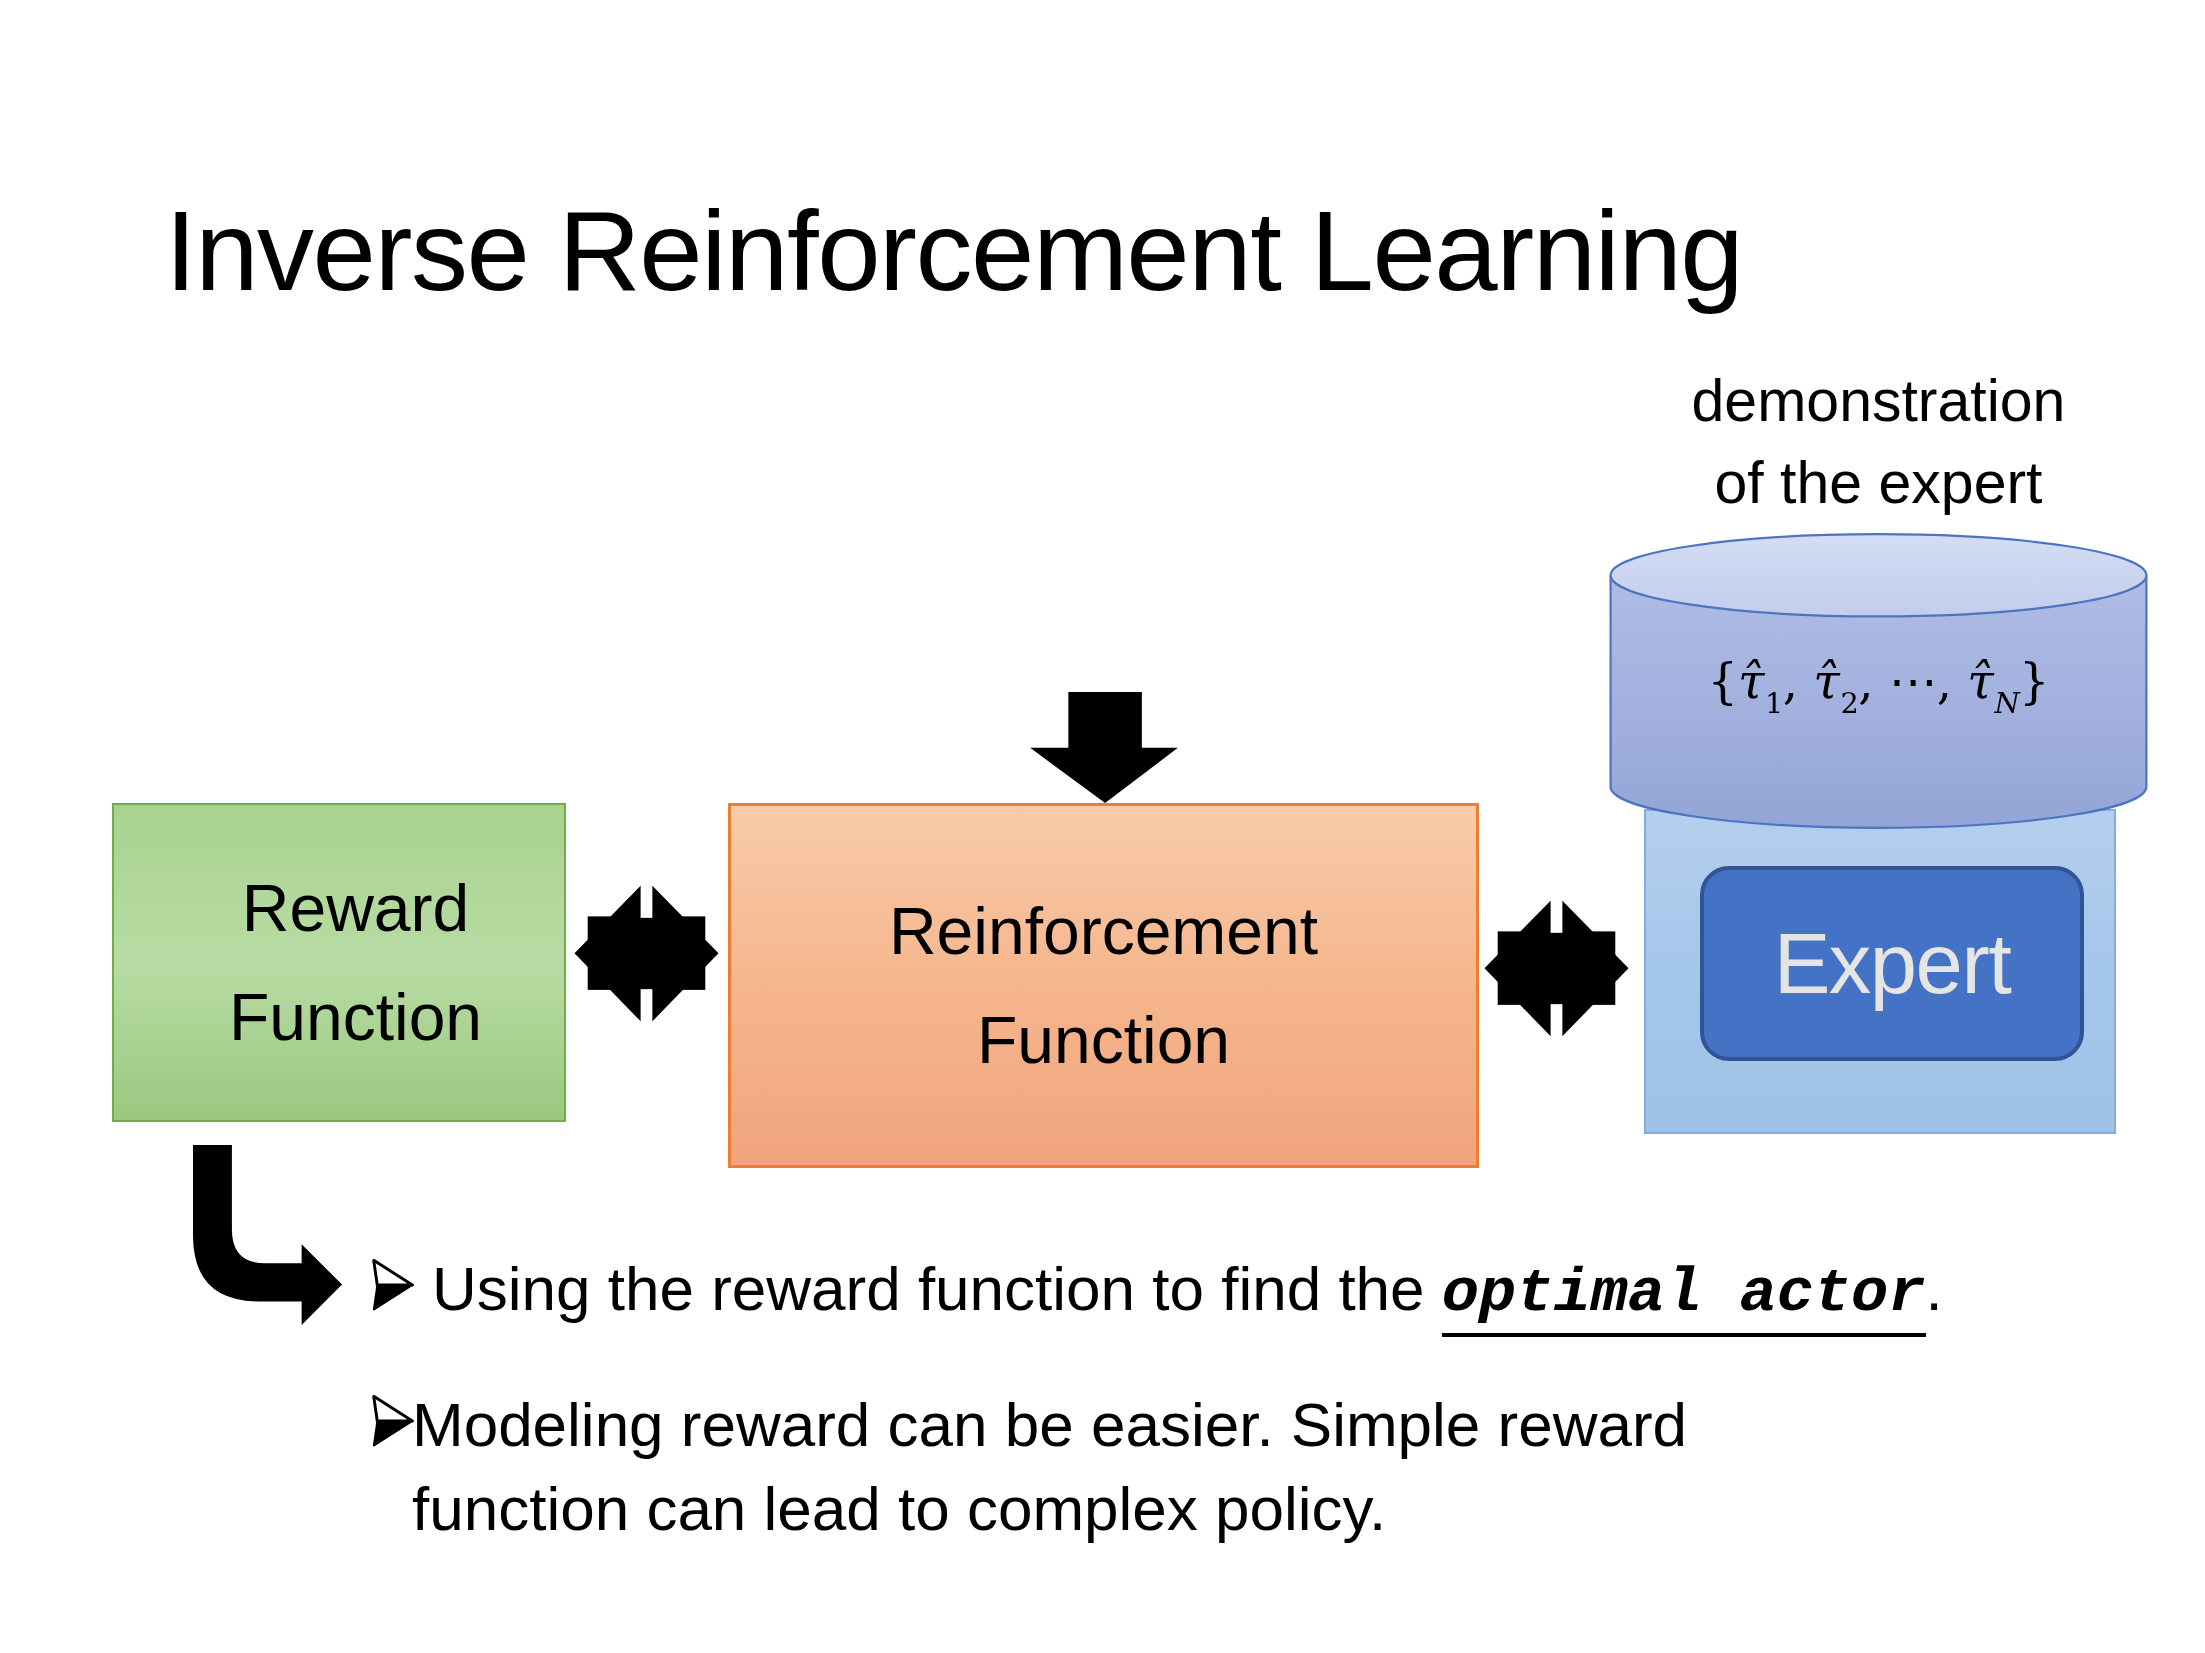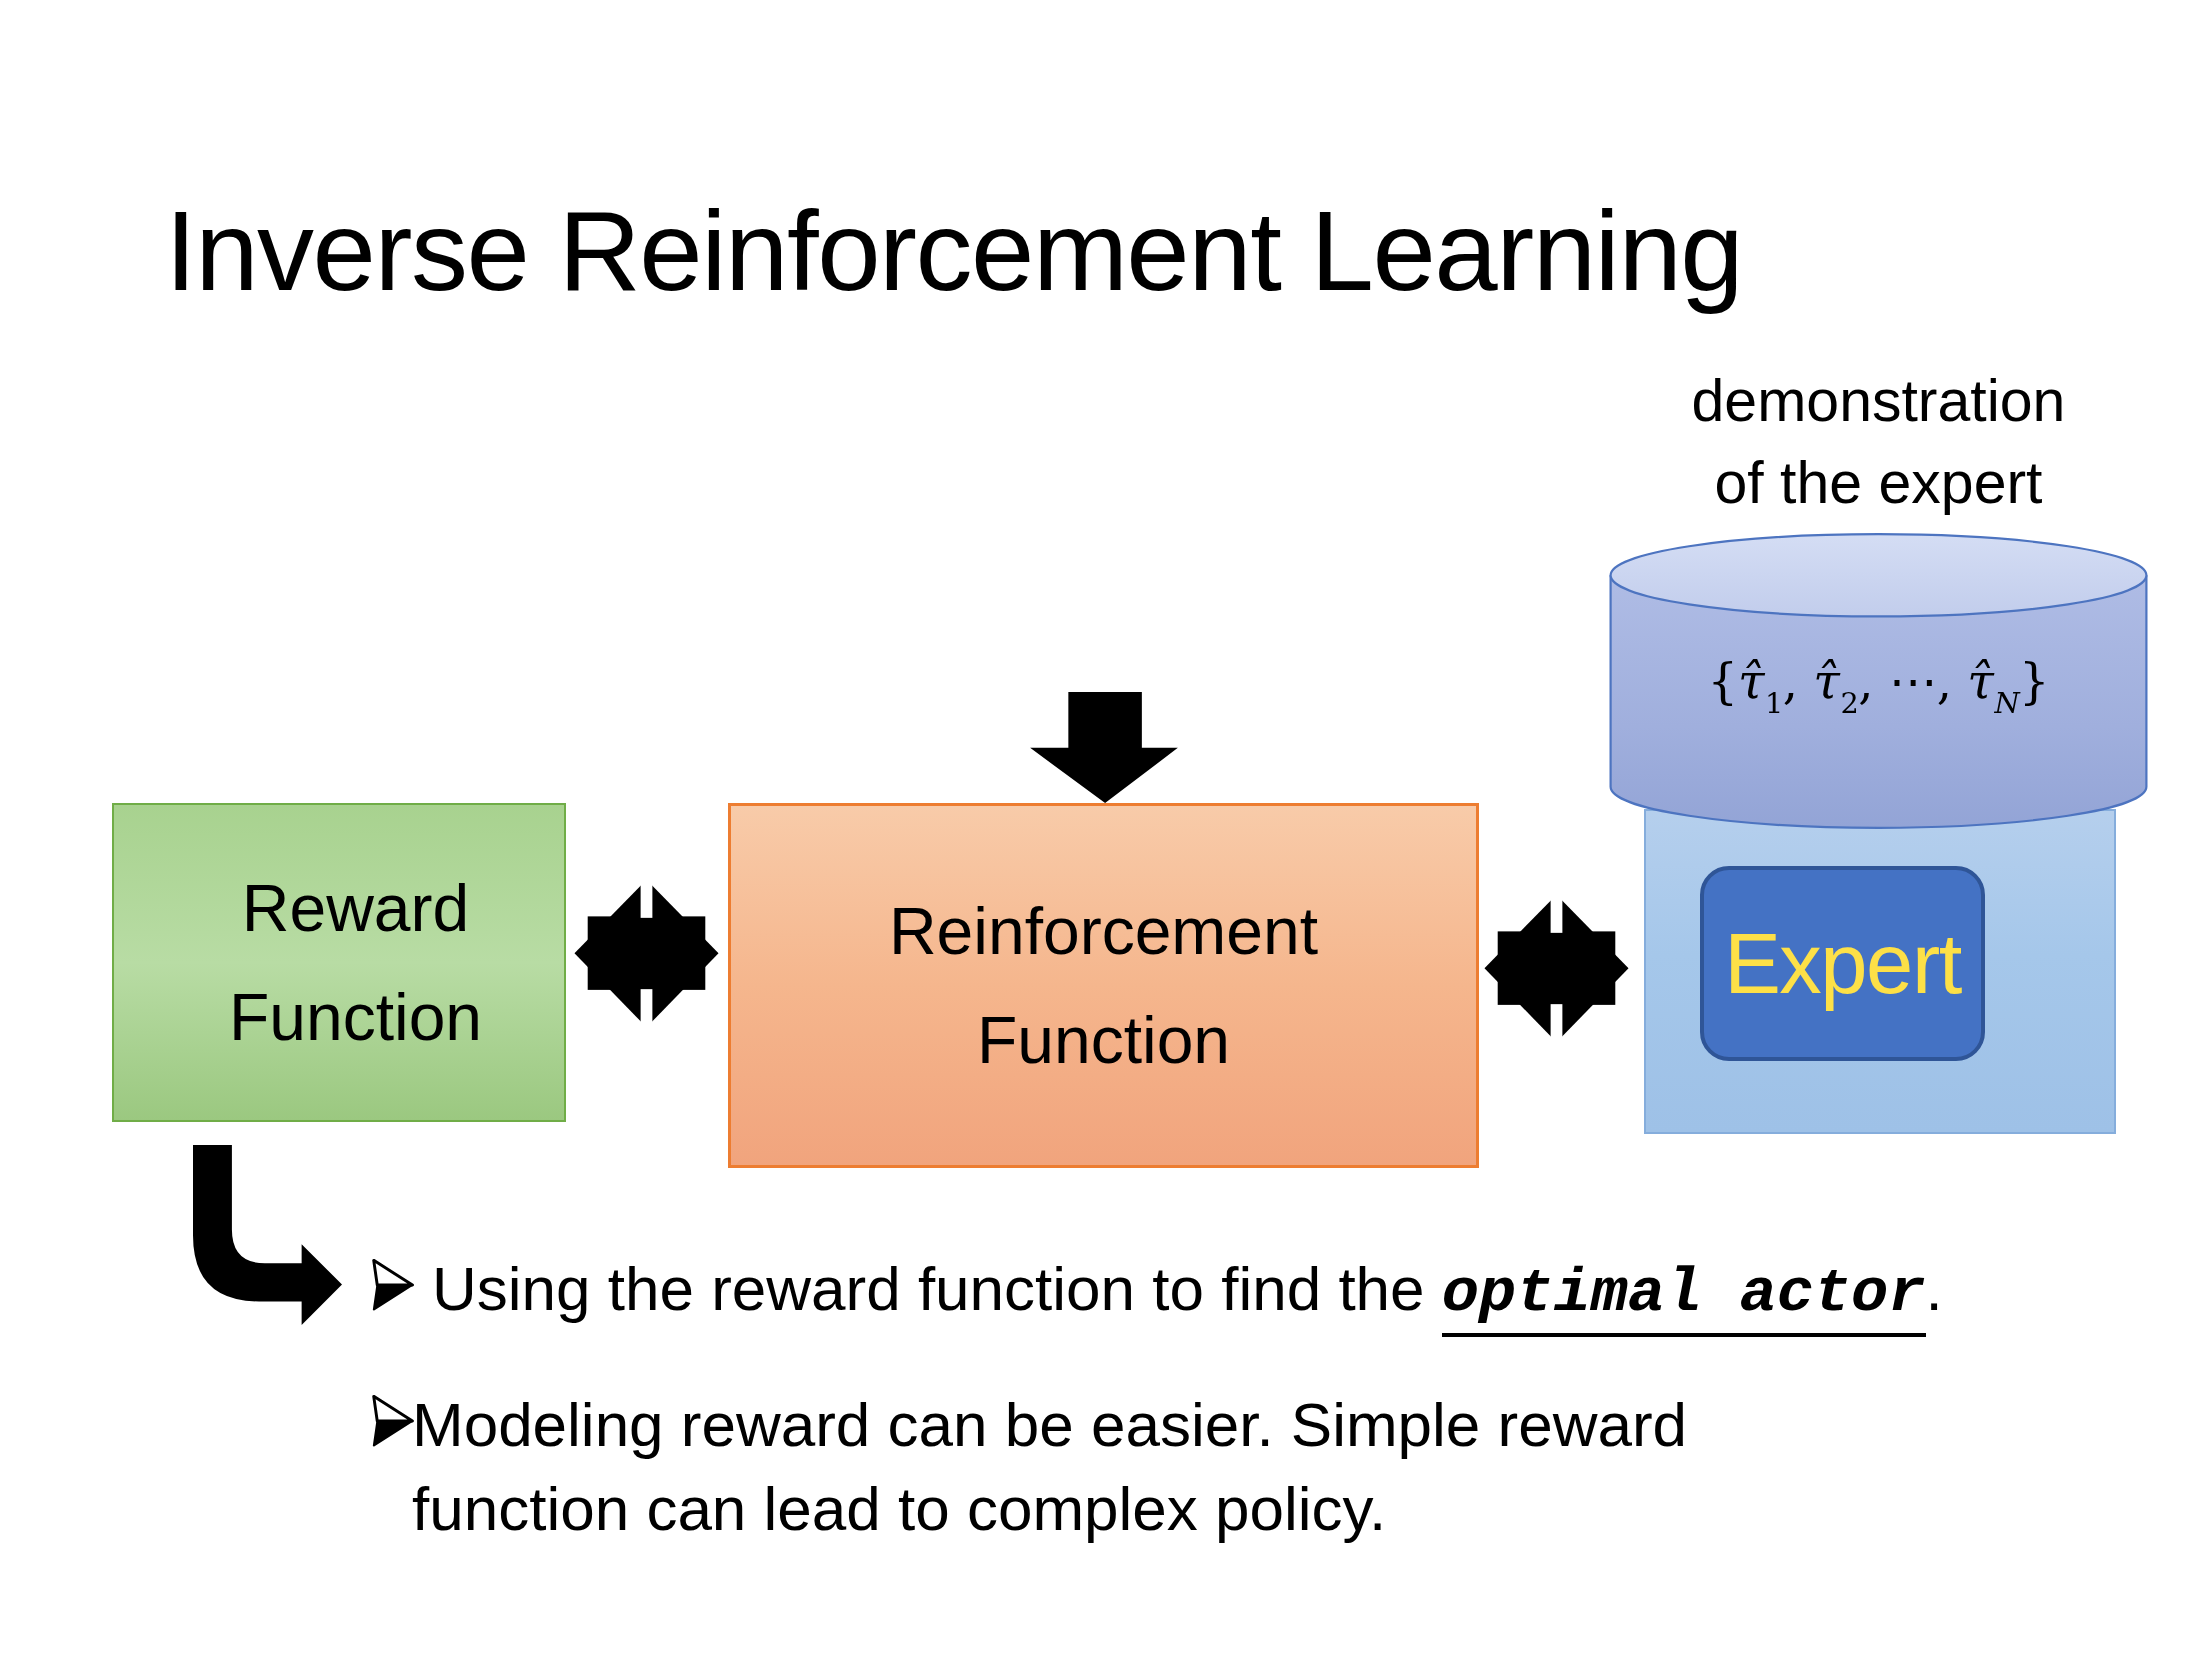--- a/index.html
+++ b/index.html
@@ -31,24 +31,24 @@
            background:linear-gradient(180deg,#F8CBA9 0%,#F5B68D 50%,#F1A47D 100%);}
   
   #rl-box::before{content:"";position:absolute;z-index:-1;
            top:-9.6px;right:-7.4px;bottom:9.6px;left:7.4px;
            background:#F6BE95;border:3.7px solid #ED7D31;}
 
   #expert-container{left:1644px;top:809px;width:468px;height:321px;
            border:2.2px solid #85ADDC;
            background:linear-gradient(180deg,#B5CFED 0%,#A5C7EA 45%,#9EC1E7 100%);}
 
-  #expert-box{left:1700px;top:866px;width:285px;height:195px;border-radius:29px;
+  #expert-box{left:1700px;top:866px;width:384px;height:195px;border-radius:29px;
            border:4.4px solid #2F5597;background:#4472C4;
            display:flex;align-items:center;justify-content:center;
-           color:#fde047;font-size:85px;letter-spacing:-1.5px;box-sizing:border-box;}
+           color:#e5e5e5;font-size:85px;letter-spacing:-1.5px;box-sizing:border-box;}
 
   
   #cyl-math{left:1608px;top:653px;width:541px;text-align:center;
             font-family:"DejaVu Serif","DejaVu Sans",serif;font-size:48px;font-style:italic;}
   #cyl-math .up{font-style:normal;}
   #cyl-math sub{font-size:0.6em;font-style:normal;position:relative;top:0.15em;left:0.02em;}
   #cyl-math sub.it{font-style:italic;}
 
   
   .bullet-text{font-size:62px;line-height:84px;}

